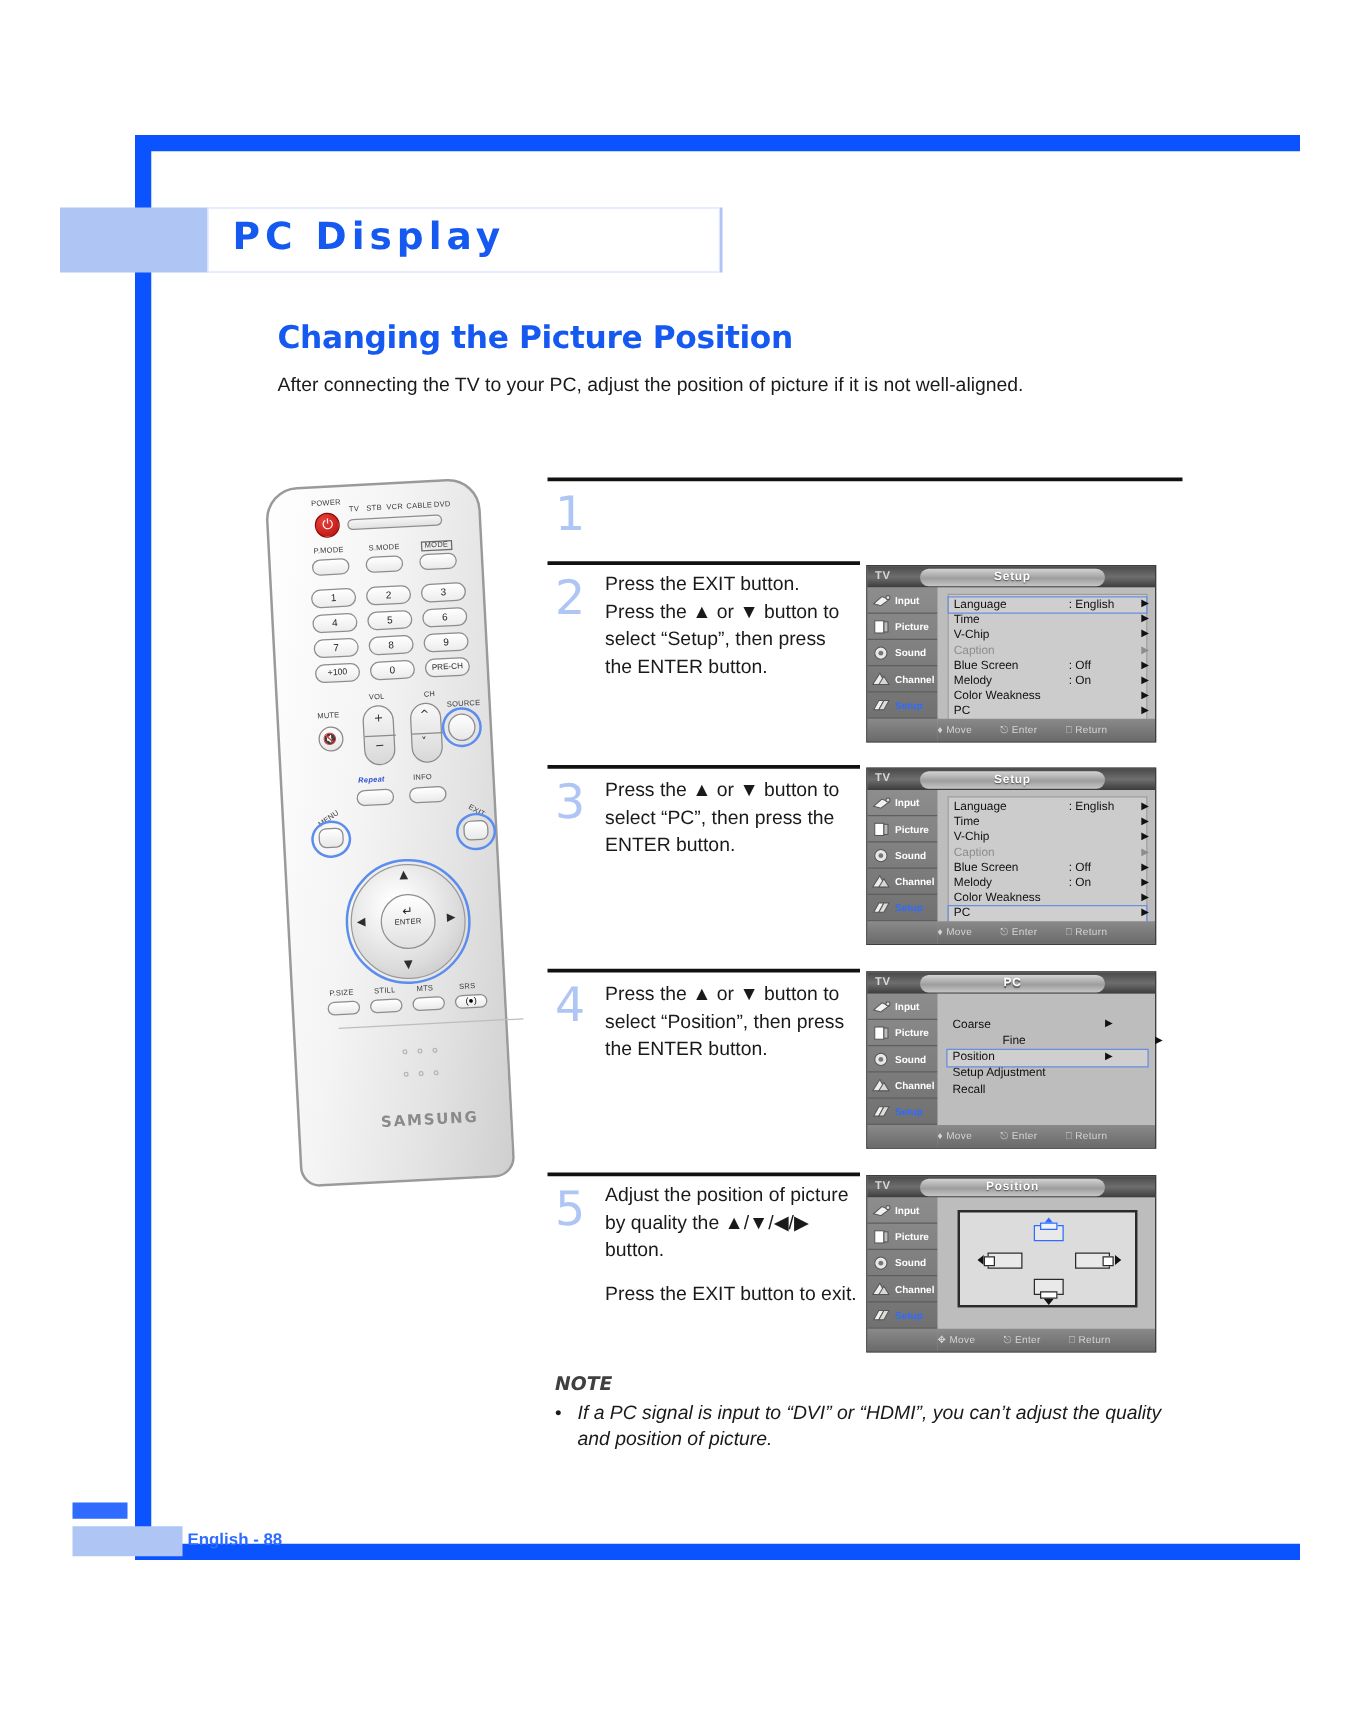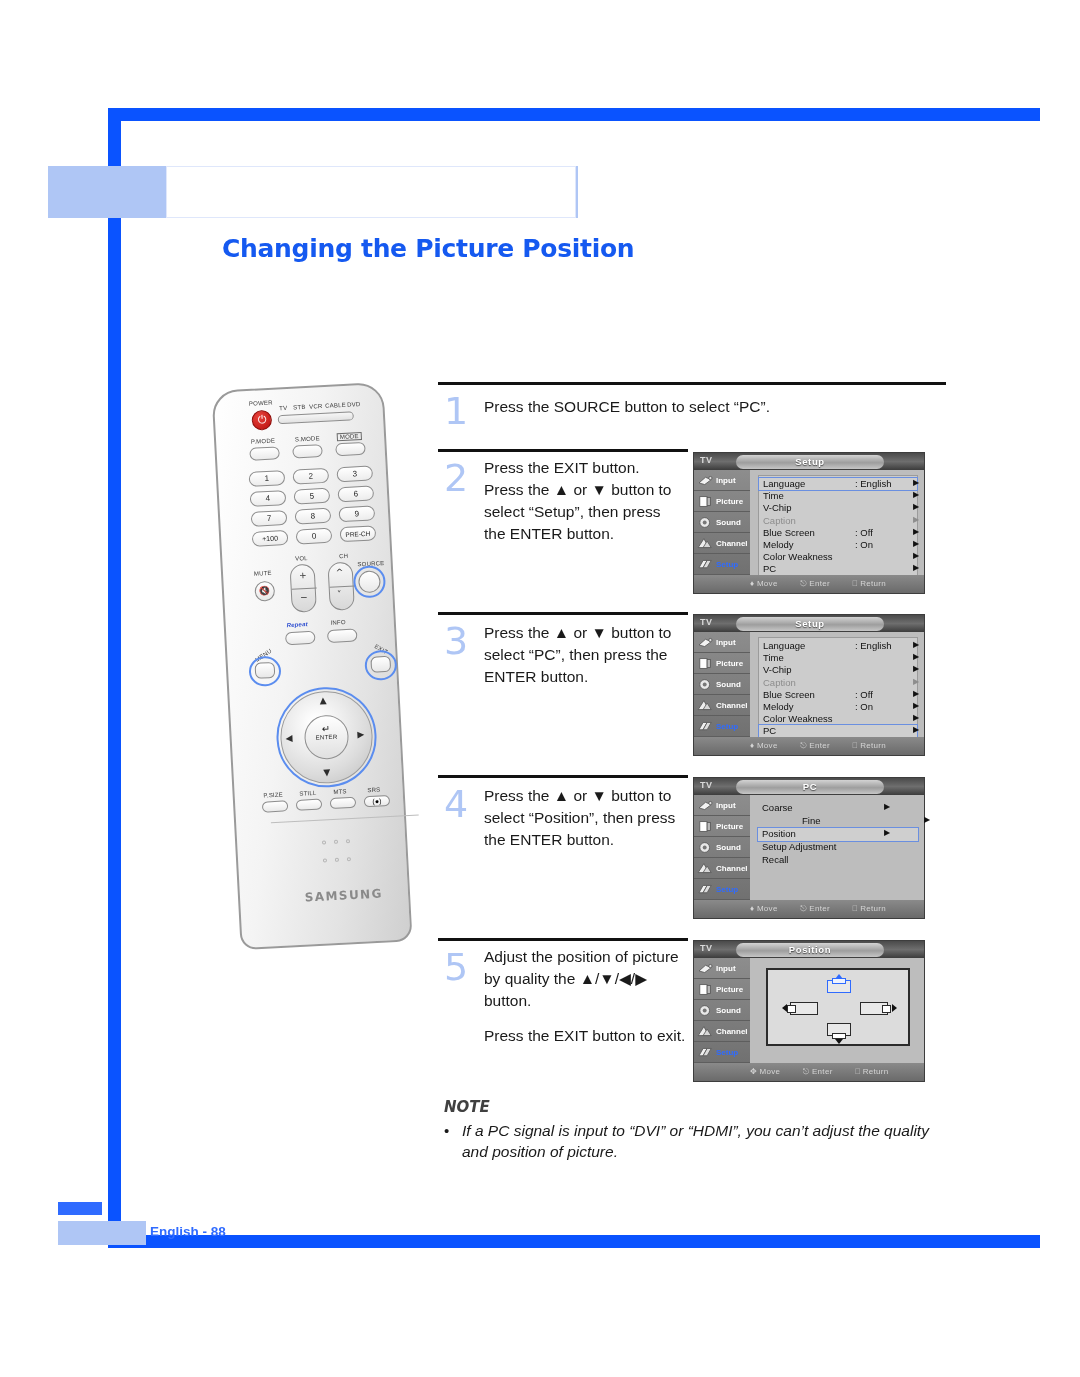--- a/index.html
+++ b/index.html
@@ -20,21 +20,21 @@
   .banner-band { position:absolute; left:48px; top:166px; width:530px; height:52px; background:#AFC6F5; }
   .banner-white{ position:absolute; left:166px; top:166px; width:410px; height:52px; background:#fff; border:1px solid #dfe7fb;}
   .banner-title{
     position:absolute; left:186px; top:172px;
     font-size:30px; font-weight:bold; color:#1559F0;
     letter-spacing:4px; font-family:"DejaVu Sans", sans-serif;
   }
 
   
   .section-title {
-    position:absolute; left:222px; top:234px;
+    position:absolute; left:222px; top:255px;
     font-size:25px; font-weight:bold; color:#1559F0;
     font-family:"DejaVu Sans", sans-serif; letter-spacing:-0.3px;
   }
   .intro {
     position:absolute; left:222px; top:300px; width:680px;
     font-size:15.5px; color:#1a1a1a; font-family:"Liberation Sans", sans-serif;
   }
 
   
   .remote-wrap { position:absolute; left:214px; top:378px; width:200px; height:580px; }
@@ -202,22 +202,24 @@
 <body>
 
 <div class="page">
 
   <div class="frame-top"></div>
   <div class="frame-left"></div>
   <div class="frame-bottom"></div>
 
   <div class="banner-band"></div>
   <div class="banner-white"></div>
+  <div class="banner-title">PC Display</div>
 
   <div class="section-title">Changing the Picture Position</div>
+  <div class="intro">After connecting the TV to your PC, adjust the position of picture if it is not well-aligned.</div>
 
   <div class="remote-wrap">
     <div class="remote-body"></div>
     <div class="remote-inner">
 
       <div class="lbl" style="left:14px; top:6px;">POWER</div>
       <div class="power-btn" style="left:16px; top:16px;">
         <span class="power-glyph">⏻</span>
       </div>
       <div class="devbar"></div>
@@ -305,21 +307,20 @@
       <div class="remote-split" style="top:428px;"></div>
       <div class="dotgrid" style="top:440px;">
         <i></i><i></i><i></i><br><i></i><i></i><i></i>
       </div>
       <div class="samsung-logo">SAMSUNG</div>
     </div>
   </div>
 
   <div class="step-rule" style="left:438px; top:382px; width:508px;"></div>
   <div class="step-num" style="left:444px; top:392px;">1</div>
-  <div class="step-text" style="left:484px; top:396px; width:460px;">Press the SOURCE button to select “PC”.</div>
 
   <div class="step-rule" style="left:438px; top:449px; width:250px;"></div>
   <div class="step-num" style="left:444px; top:459px;">2</div>
   <div class="step-text" style="left:484px; top:457px; width:210px;">Press the EXIT button.</div>
   <div class="step-text" style="left:484px; top:479px; width:210px;">Press the ▲ or ▼ button to</div>
   <div class="step-text" style="left:484px; top:501px; width:210px;">select “Setup”, then press</div>
   <div class="step-text" style="left:484px; top:523px; width:210px;">the ENTER button.</div>
 
   <div class="step-rule" style="left:438px; top:612px; width:250px;"></div>
   <div class="step-num" style="left:444px; top:622px;">3</div>
@@ -562,21 +563,21 @@
       <div class="osd-side-item active" style="top:84px;">
         <svg class="side-icon" viewBox="0 0 20 16">
             <path d="M2 12 L7 3 L12 3 L7 12 Z" fill="#f0f0f0" stroke="#555"></path>
             <path d="M7 12 L12 3 L17 3 L12 12 Z" fill="#dcdcdc" stroke="#555"></path>
           </svg>
         <span>Setup</span>
       </div>
     </div>
     <div class="osd-body">
       <div class="osd-panel" style="top:7px;">
-        <div class="osd-row" style="height:13px;">
+        <div class="osd-row" style="height:13px;margin-top:12px;">
             <span class="nm">Coarse</span>
             <span class="ar" style="left:126px;">▶</span>
           </div>
         <div class="osd-row" style="height:13px;margin-left:40px;">
             <span class="nm">Fine</span>
             <span class="ar" style="left:126px;">▶</span>
           </div>
         <div class="osd-row sel" style="height:13px;">
             <span class="nm">Position</span>
             <span class="ar" style="left:126px;">▶</span>

